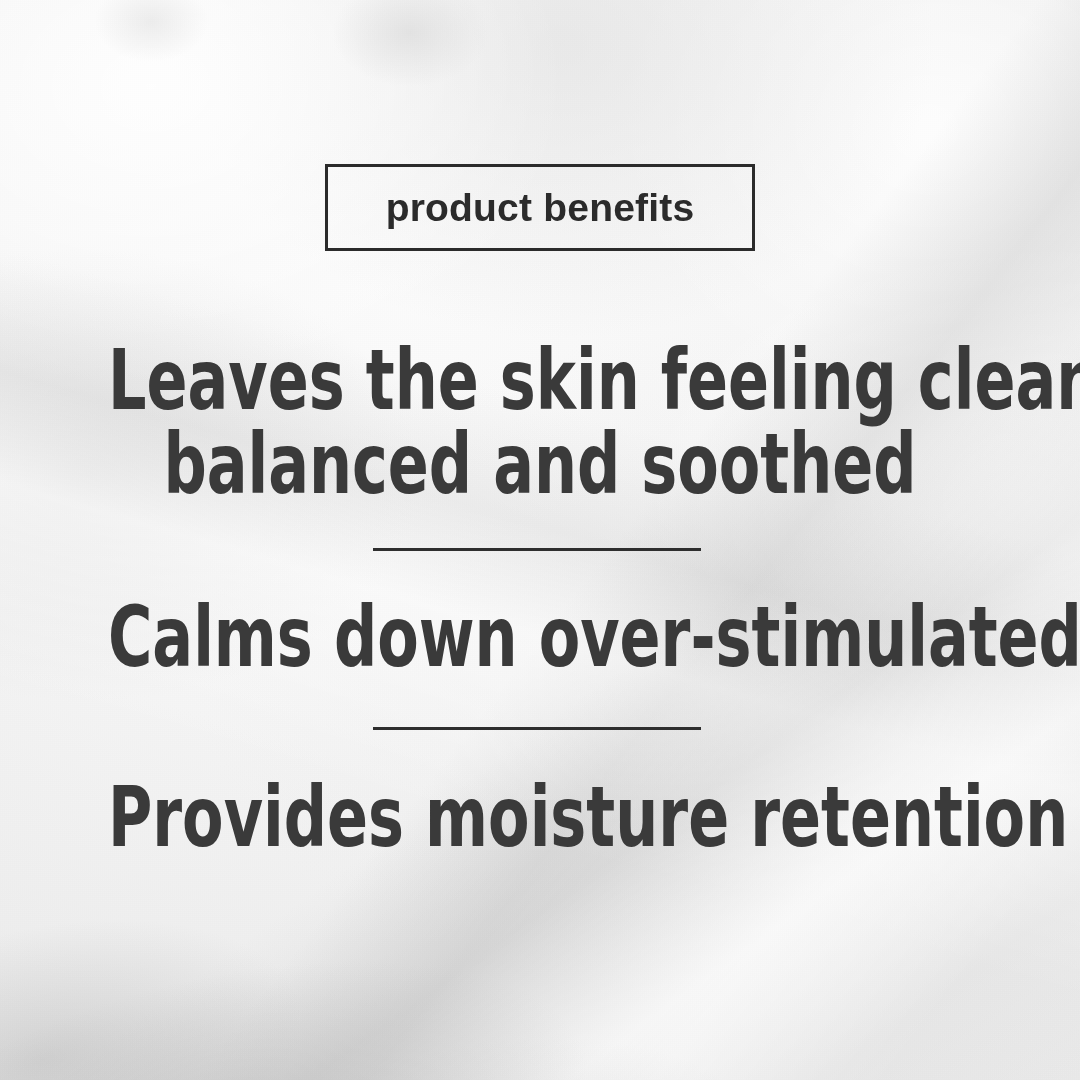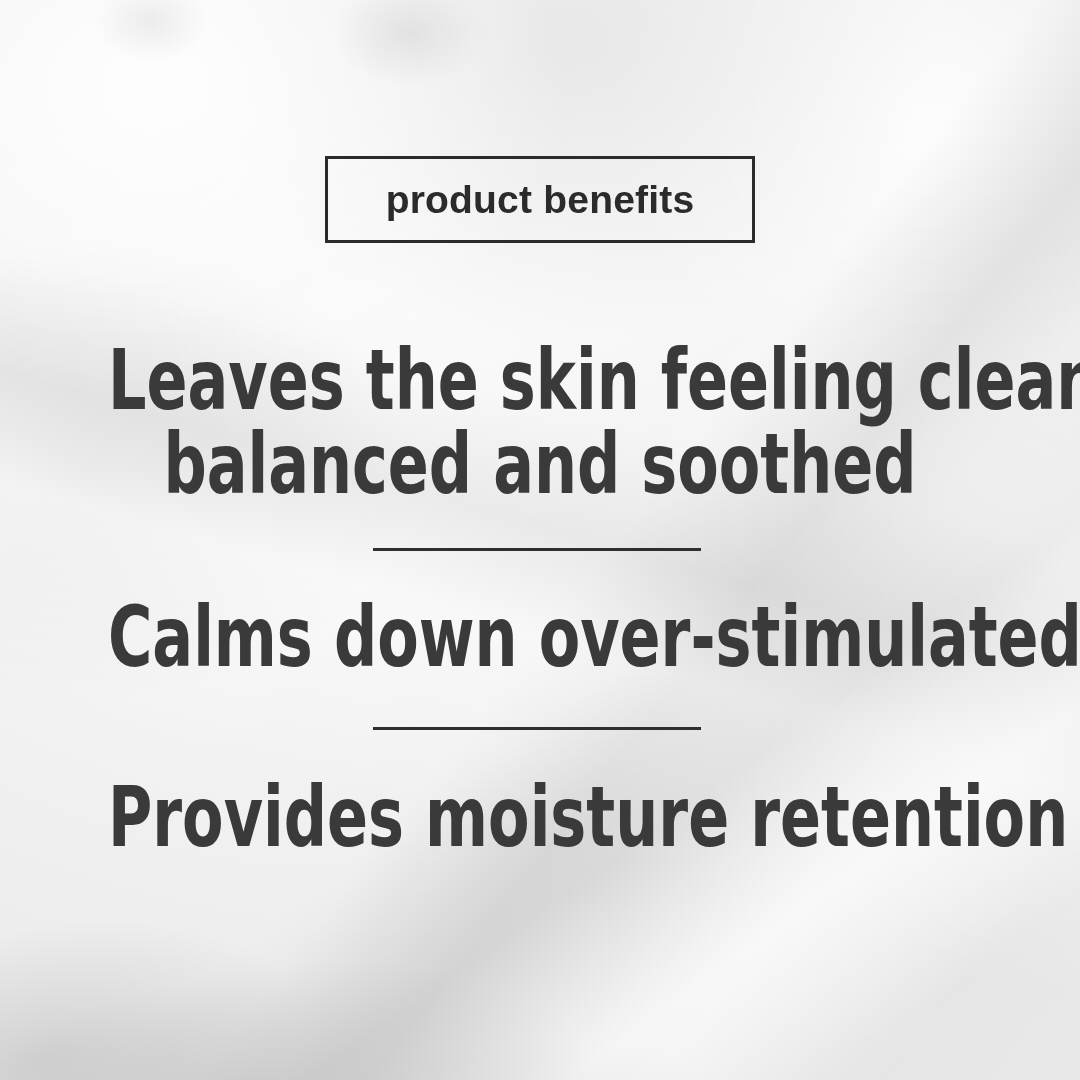--- a/index.html
+++ b/index.html
@@ -97,21 +97,21 @@
 
   
   #content {
     position:absolute; inset:0;
     display:flex; flex-direction:column; align-items:center;
   }
 
   
   .label-box {
     position:absolute;
-    left:325px; top:156px;
+    left:325px; top:164px;
     width:430px; height:87px;
     border:3px solid #2b2b2b;
     display:flex; align-items:center; justify-content:center;
   }
   .label-text {
     font-size:39px;
     font-weight:bold;
     color:#2b2b2b;
     letter-spacing:0.2px;
     line-height:1;

